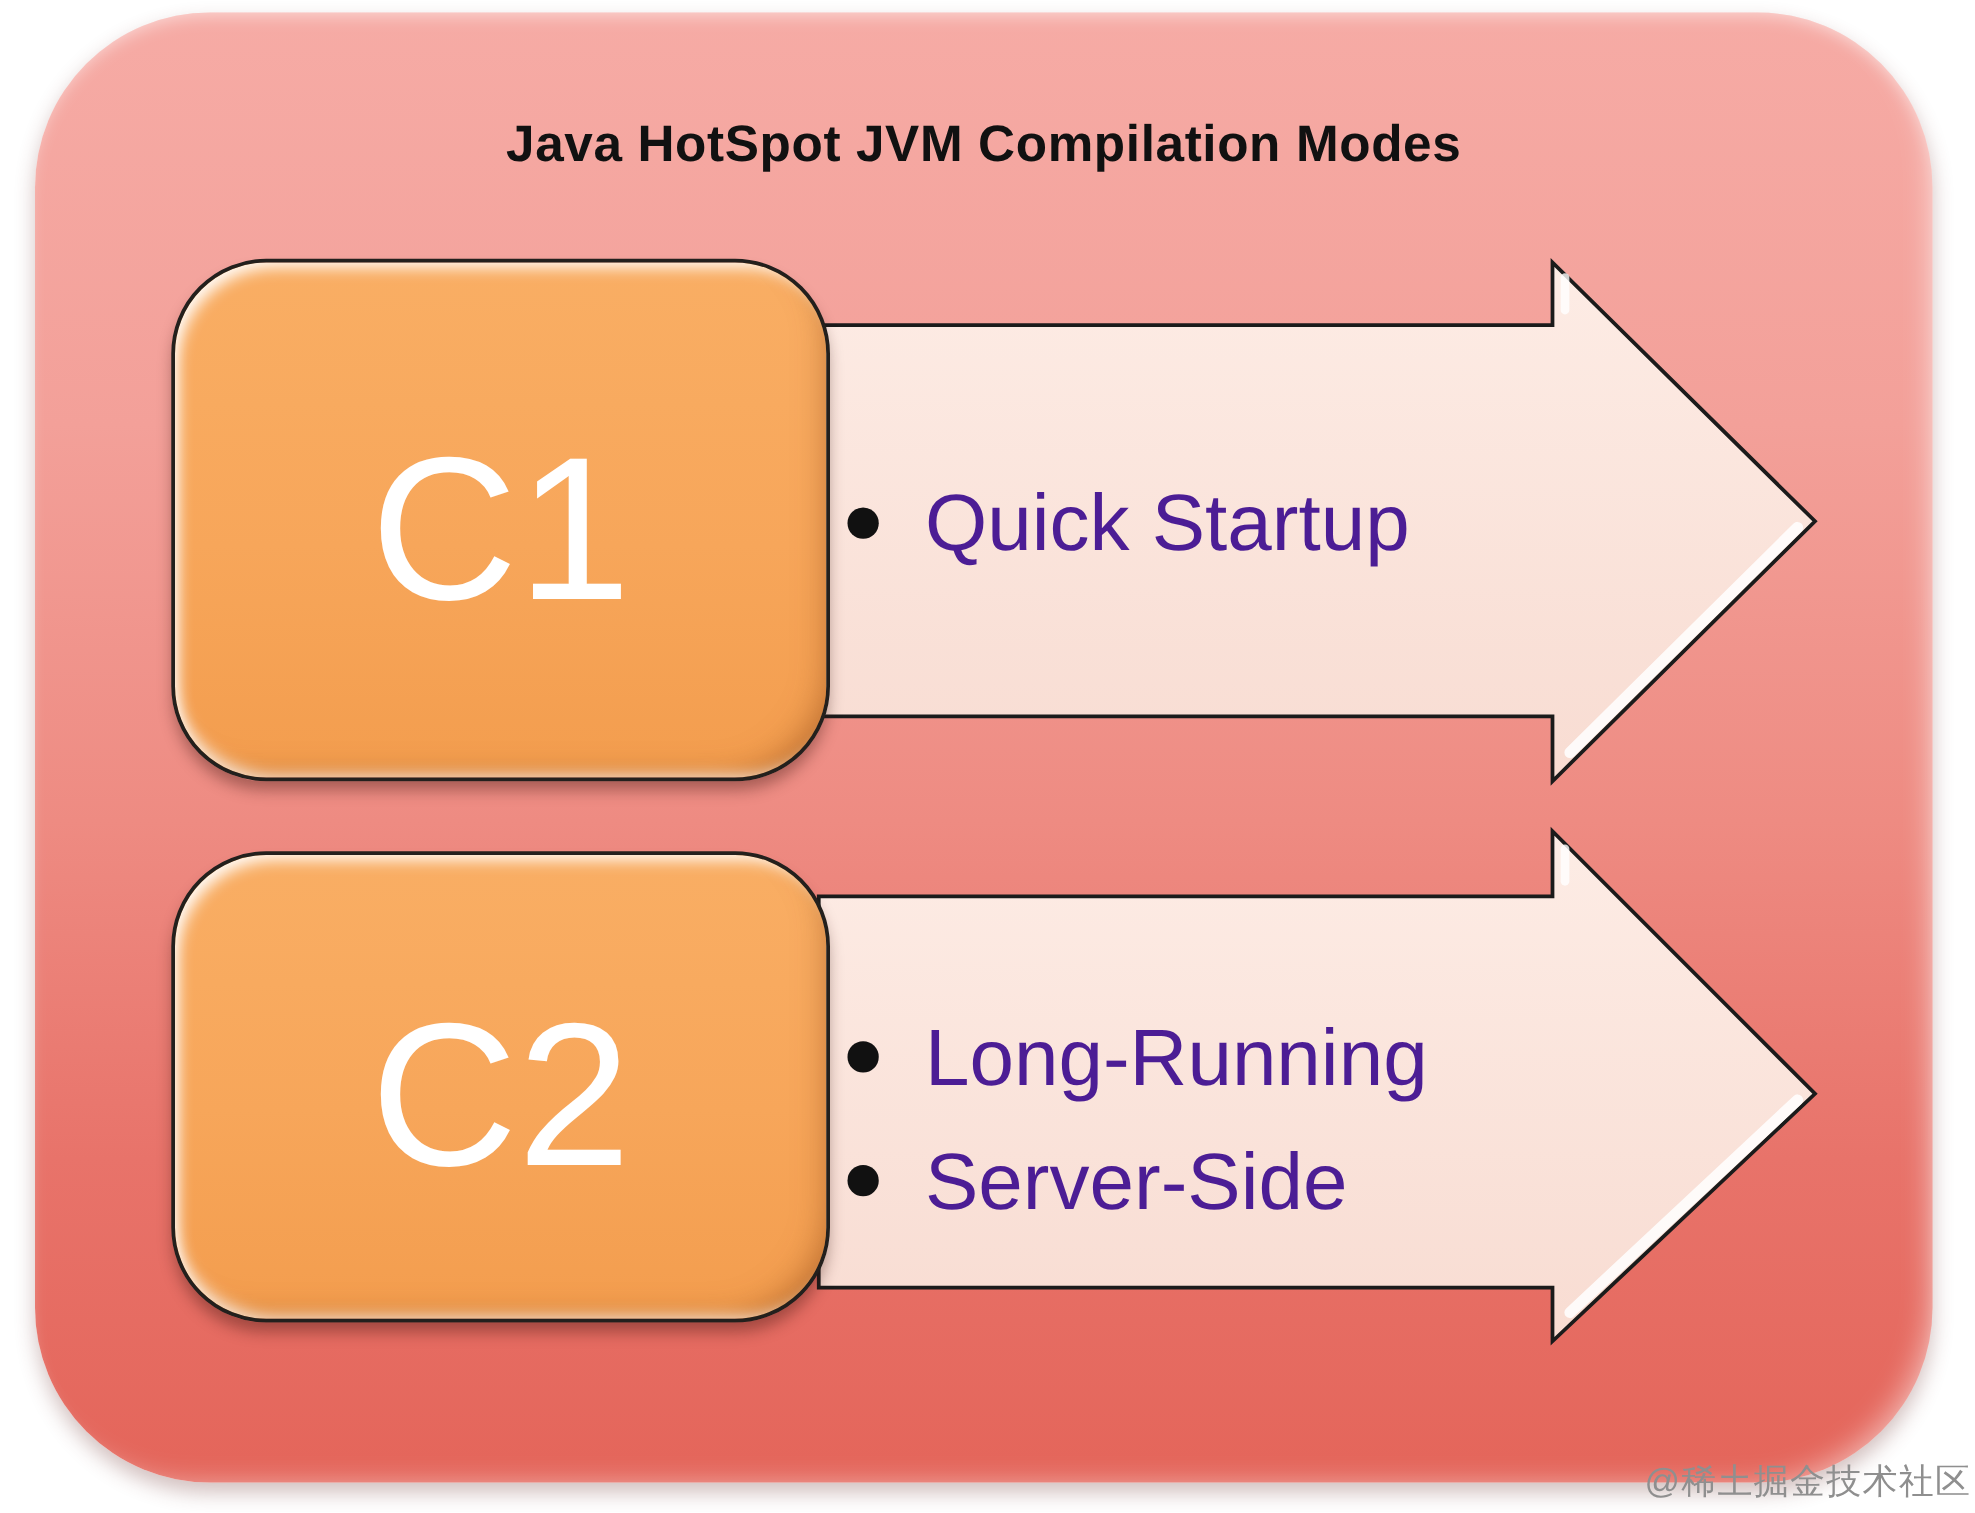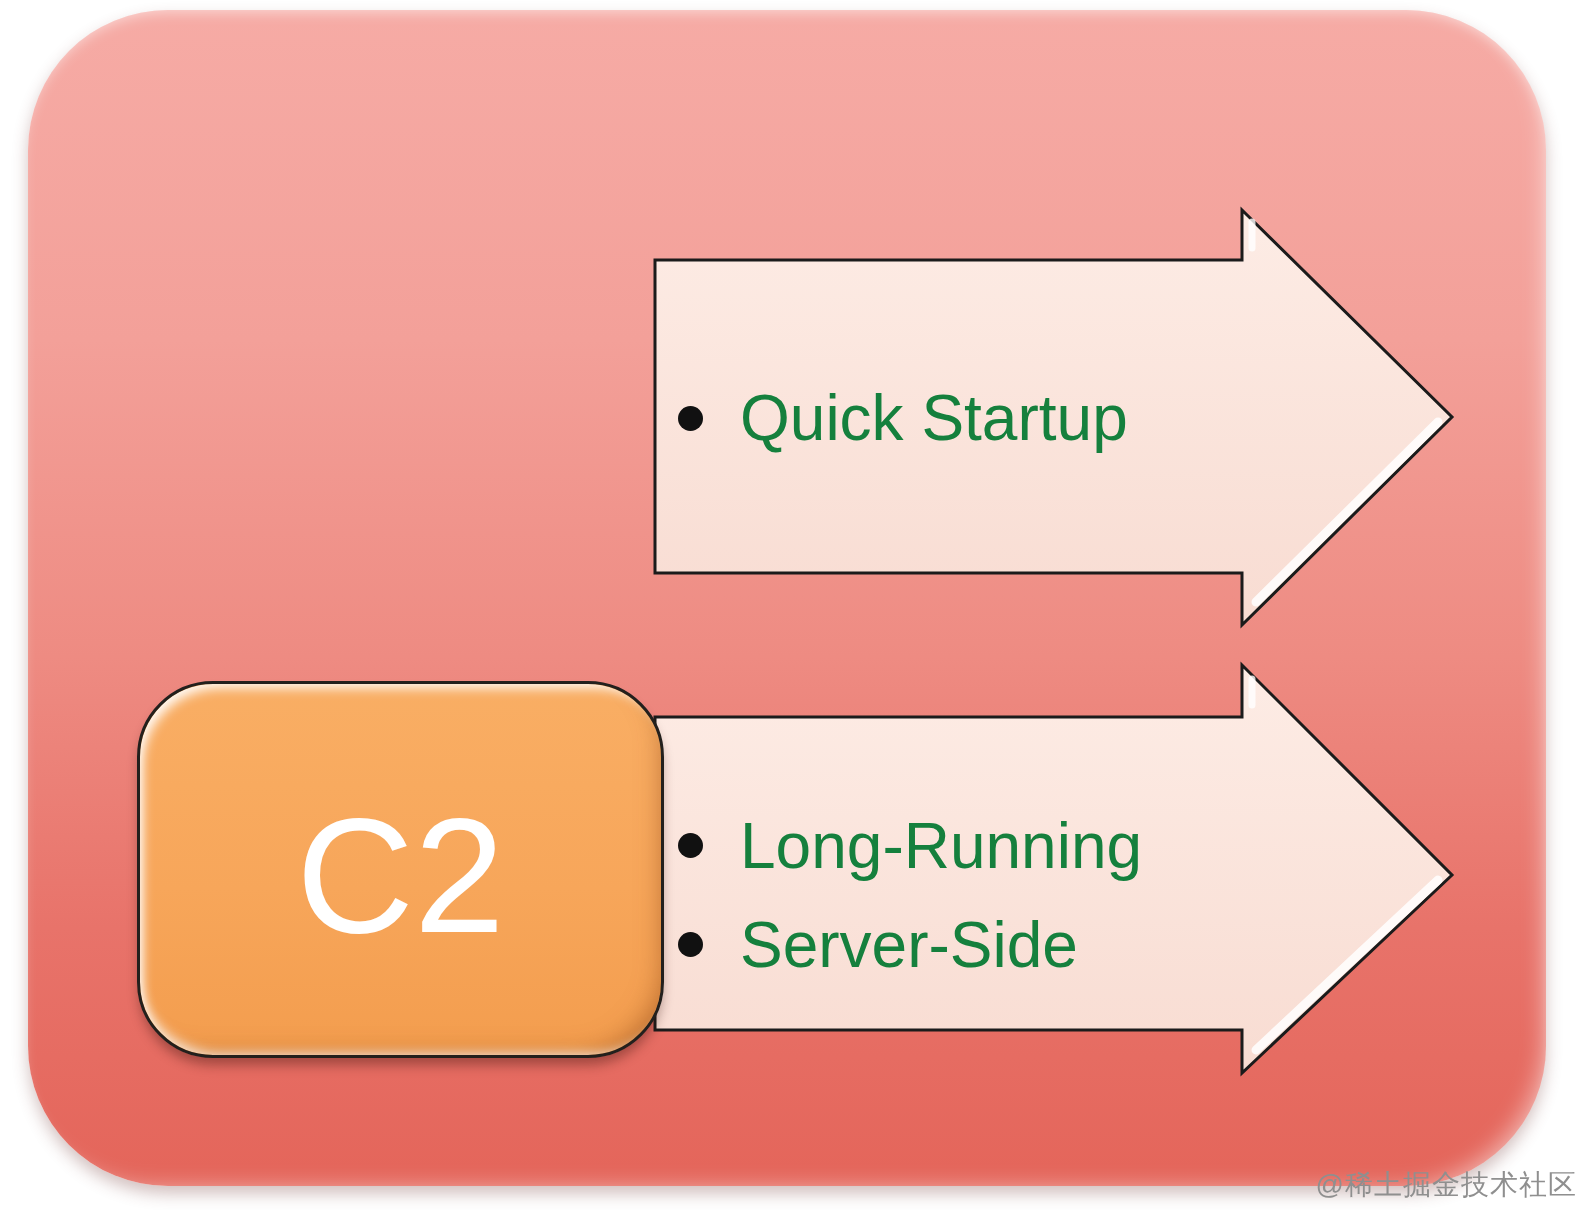--- a/index.html
+++ b/index.html
@@ -70,21 +70,21 @@
     flex-direction:column;
     justify-content:center;
   }
   .bullets-1{ top:262px; height:312px; }
   .bullets-2{ top:739px; height:312px; }
   .bullet-line{
     display:flex;
     align-items:center;
     height:99px;
     font-size:64px;
-    color:#15803d;
+    color:#4c1d95;
     text-align:right;
   }
   .dot{
     flex:none;
     width:25px;height:25px;
     border-radius:50%;
     background:#111111;
     margin-left:6px;
     margin-right:37px;
   }
@@ -96,20 +96,21 @@
     letter-spacing:1px;
   }
 </style>
 </head>
 <body>
 
 <div class="canvas">
 
   <div class="card"></div>
 
+  <div class="title">Java HotSpot JVM Compilation Modes</div>
 
   <svg class="arrows-layer" width="1580" height="1210" viewBox="0 0 1580 1210" xmlns="http://www.w3.org/2000/svg">
     <defs>
       <linearGradient id="arrowGrad" x1="0" y1="0" x2="0" y2="1">
         <stop offset="0" stop-color="#fdece5"></stop>
         <stop offset="1" stop-color="#f8dcd2"></stop>
       </linearGradient>
     </defs>
 
     <g>
@@ -118,20 +119,23 @@
       <path d="M1252,248 L1252,222" stroke="rgba(255,255,255,0.8)" stroke-width="7" stroke-linecap="round" fill="none"></path>
     </g>
 
     <g>
       <polygon points="655,717 1242,717 1242,665 1452,875 1242,1073 1242,1030 655,1030" fill="url(#arrowGrad)" stroke="#1b1b1b" stroke-width="3" stroke-linejoin="miter"></polygon>
       <path d="M1256,1050 L1438,880" stroke="rgba(255,255,255,0.85)" stroke-width="9" stroke-linecap="round" fill="none"></path>
       <path d="M1252,705 L1252,679" stroke="rgba(255,255,255,0.8)" stroke-width="7" stroke-linecap="round" fill="none"></path>
     </g>
   </svg>
 
+  <div class="node node-c1">
+    <div class="node-label">C1</div>
+  </div>
 
   <div class="node node-c2">
     <div class="node-label">C2</div>
   </div>
 
   <div class="bullets bullets-1">
     <div class="bullet-line">
       <span class="dot"></span>
       <span>Quick Startup</span>
     </div>

